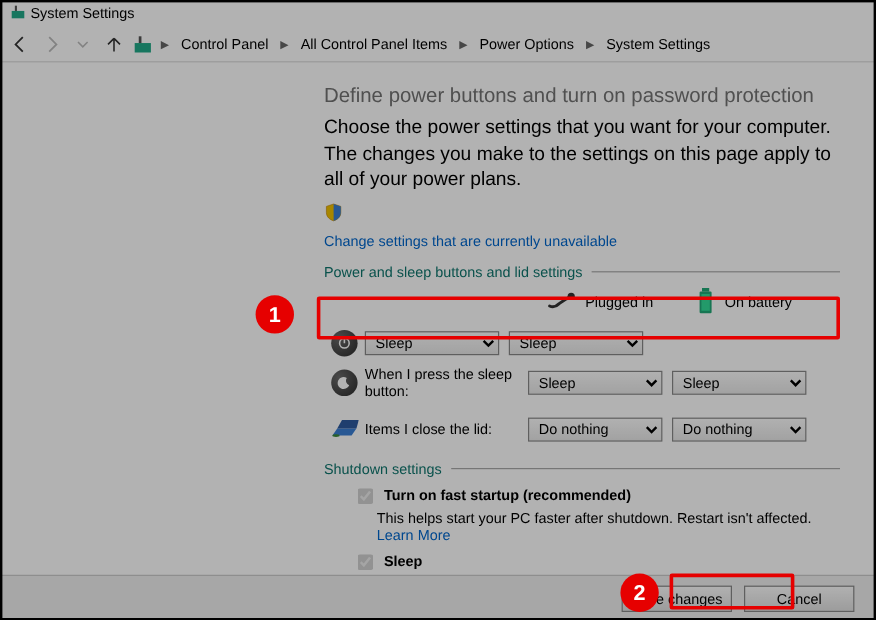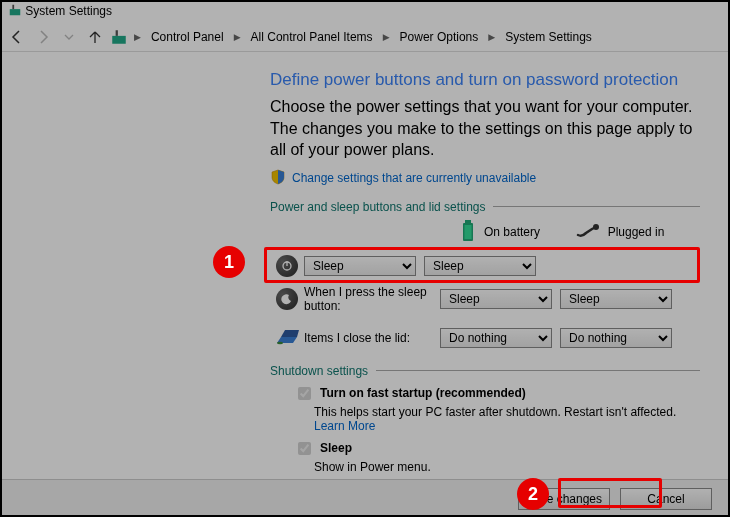--- a/index.html
+++ b/index.html
@@ -64,36 +64,37 @@
   .bc-item { padding: 2px 4px; }
   .content {
     position: absolute;
     top: 52px;
     left: 0;
     right: 0;
     bottom: 40px;
     padding: 18px 30px 0 270px;
   }
   .pg-title {
-    color: #3b82f6;
+    color: #737373;
     font-size: 17px;
     margin-bottom: 6px;
     font-weight: 400;
   }
   .pg-desc {
     color: #000;
     font-size: 16px;
     line-height: 1.35;
     margin-bottom: 8px;
   }
   .link-row {
     display: flex;
-    align-items: center;
+    align-items: flex-start;
     gap: 6px;
     margin-bottom: 12px;
+    flex-direction: column;
   }
   .link-row a { color: #0066cc; text-decoration: none; }
   .section-head {
     font-size: 12px;
     color: #0f766e;
     margin: 4px 0 6px;
     display: flex;
     align-items: center;
     white-space: nowrap;
   }
@@ -281,36 +282,36 @@
 
   <div class="section-head">
     <span>Power and sleep buttons and lid settings</span>
     <span class="line"></span>
   </div>
 
   <div class="col-head">
     <div class="lbl-col"></div>
     <div class="col">
       <span>
+        <svg width="24" height="16" viewBox="0 0 24 16">
+            <path d="M2 12 Q 6 14 10 10 L16 6 L20 4" stroke="#333" stroke-width="2.5" fill="none" stroke-linecap="round"></path>
+            <circle cx="20" cy="4" r="3" fill="#333"></circle>
+          </svg>
+      </span>
+      <span>Plugged in</span>
+    </div>
+    <div class="col">
+      <span>
         <svg width="16" height="22" viewBox="0 0 16 22">
             <rect x="5" y="0" width="6" height="3" fill="#2a7"></rect>
             <rect x="3" y="3" width="10" height="18" rx="1" fill="#2a7"></rect>
             <rect x="4.5" y="5" width="7" height="14" fill="#3d9"></rect>
           </svg>
       </span>
       <span>On battery</span>
-    </div>
-    <div class="col">
-      <span>
-        <svg width="24" height="16" viewBox="0 0 24 16">
-            <path d="M2 12 Q 6 14 10 10 L16 6 L20 4" stroke="#333" stroke-width="2.5" fill="none" stroke-linecap="round"></path>
-            <circle cx="20" cy="4" r="3" fill="#333"></circle>
-          </svg>
-      </span>
-      <span>Plugged in</span>
     </div>
   </div>
 
   <div class="opt-row">
     <div class="icon-col">
         <div class="circ-icon">
       <svg width="12" height="12" viewBox="0 0 12 12">
             <circle cx="6" cy="6" r="4" fill="none" stroke="#fff" stroke-width="1.3"></circle>
             <line x1="6" y1="1" x2="6" y2="6" stroke="#fff" stroke-width="1.3"></line>
           </svg>

